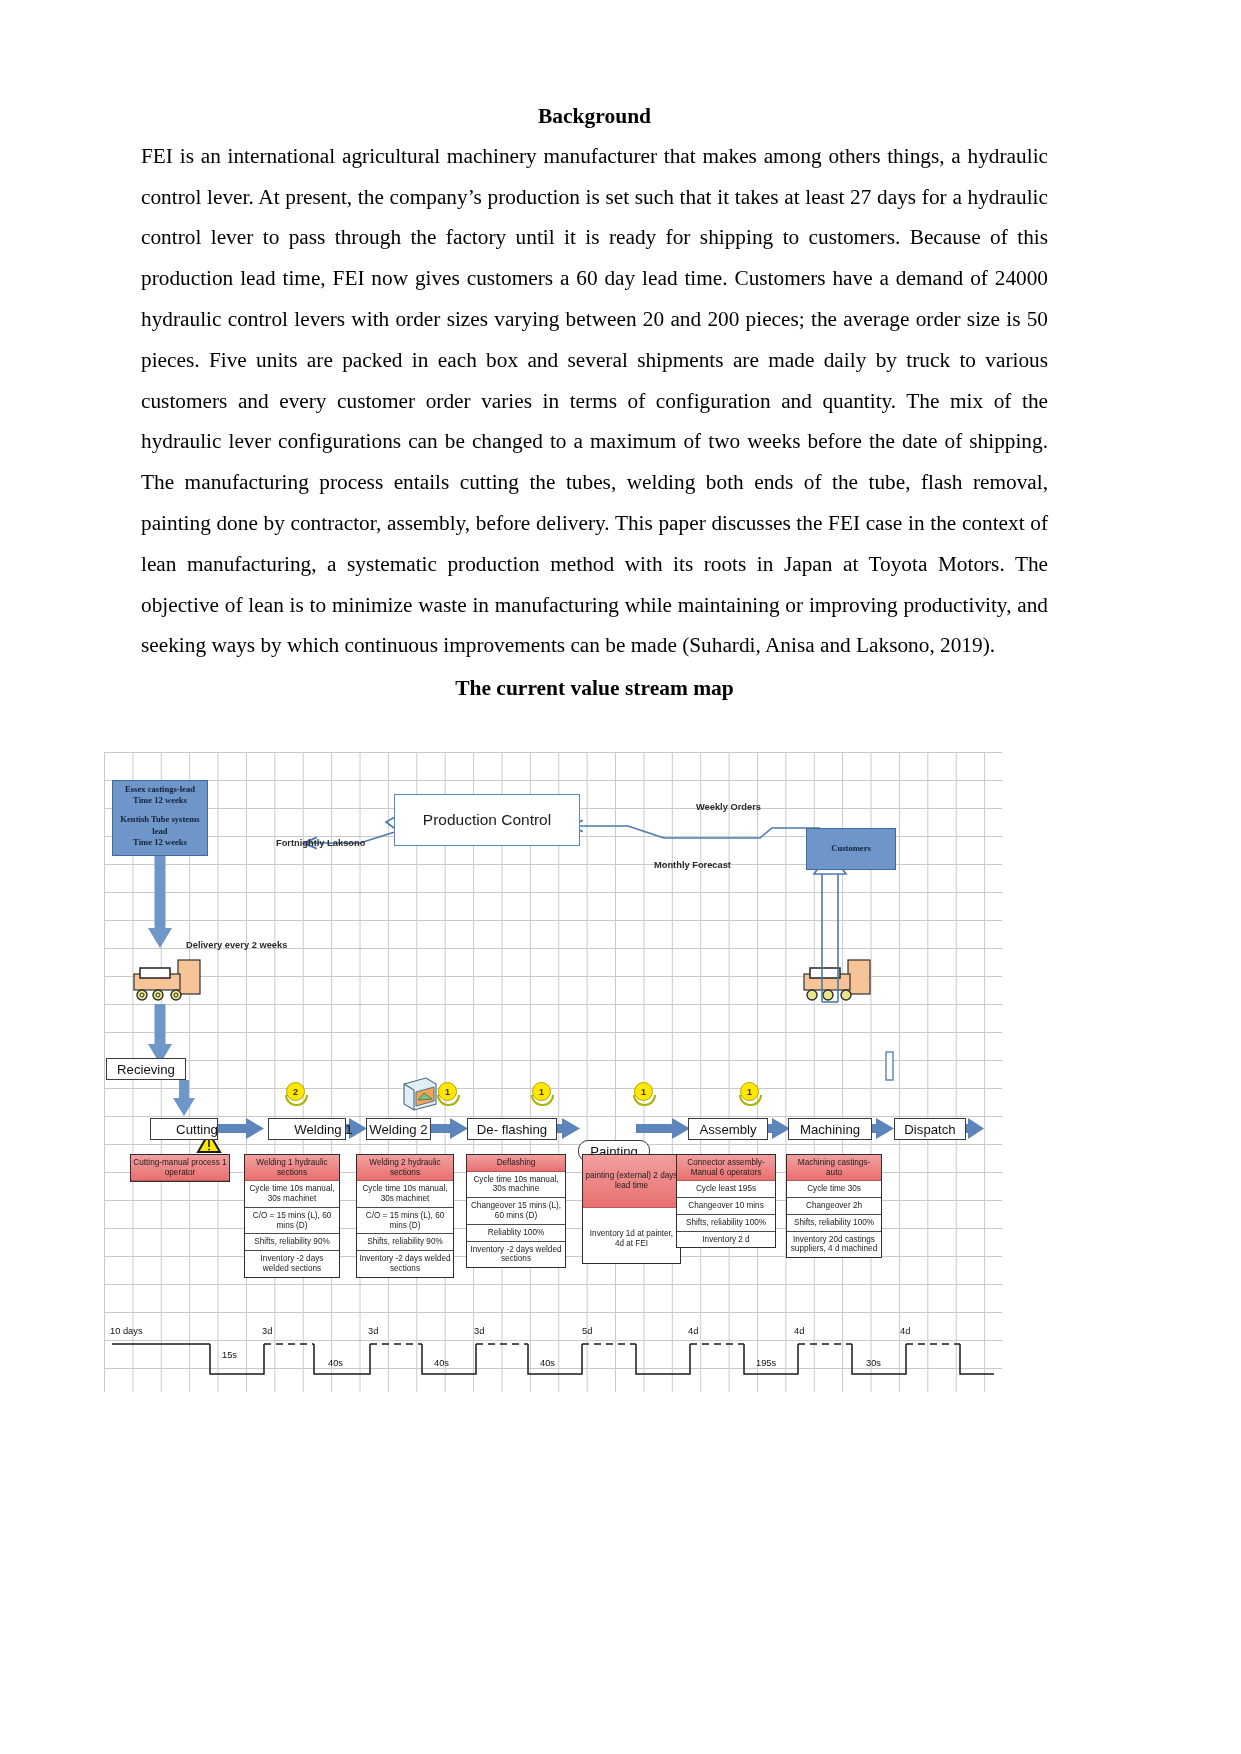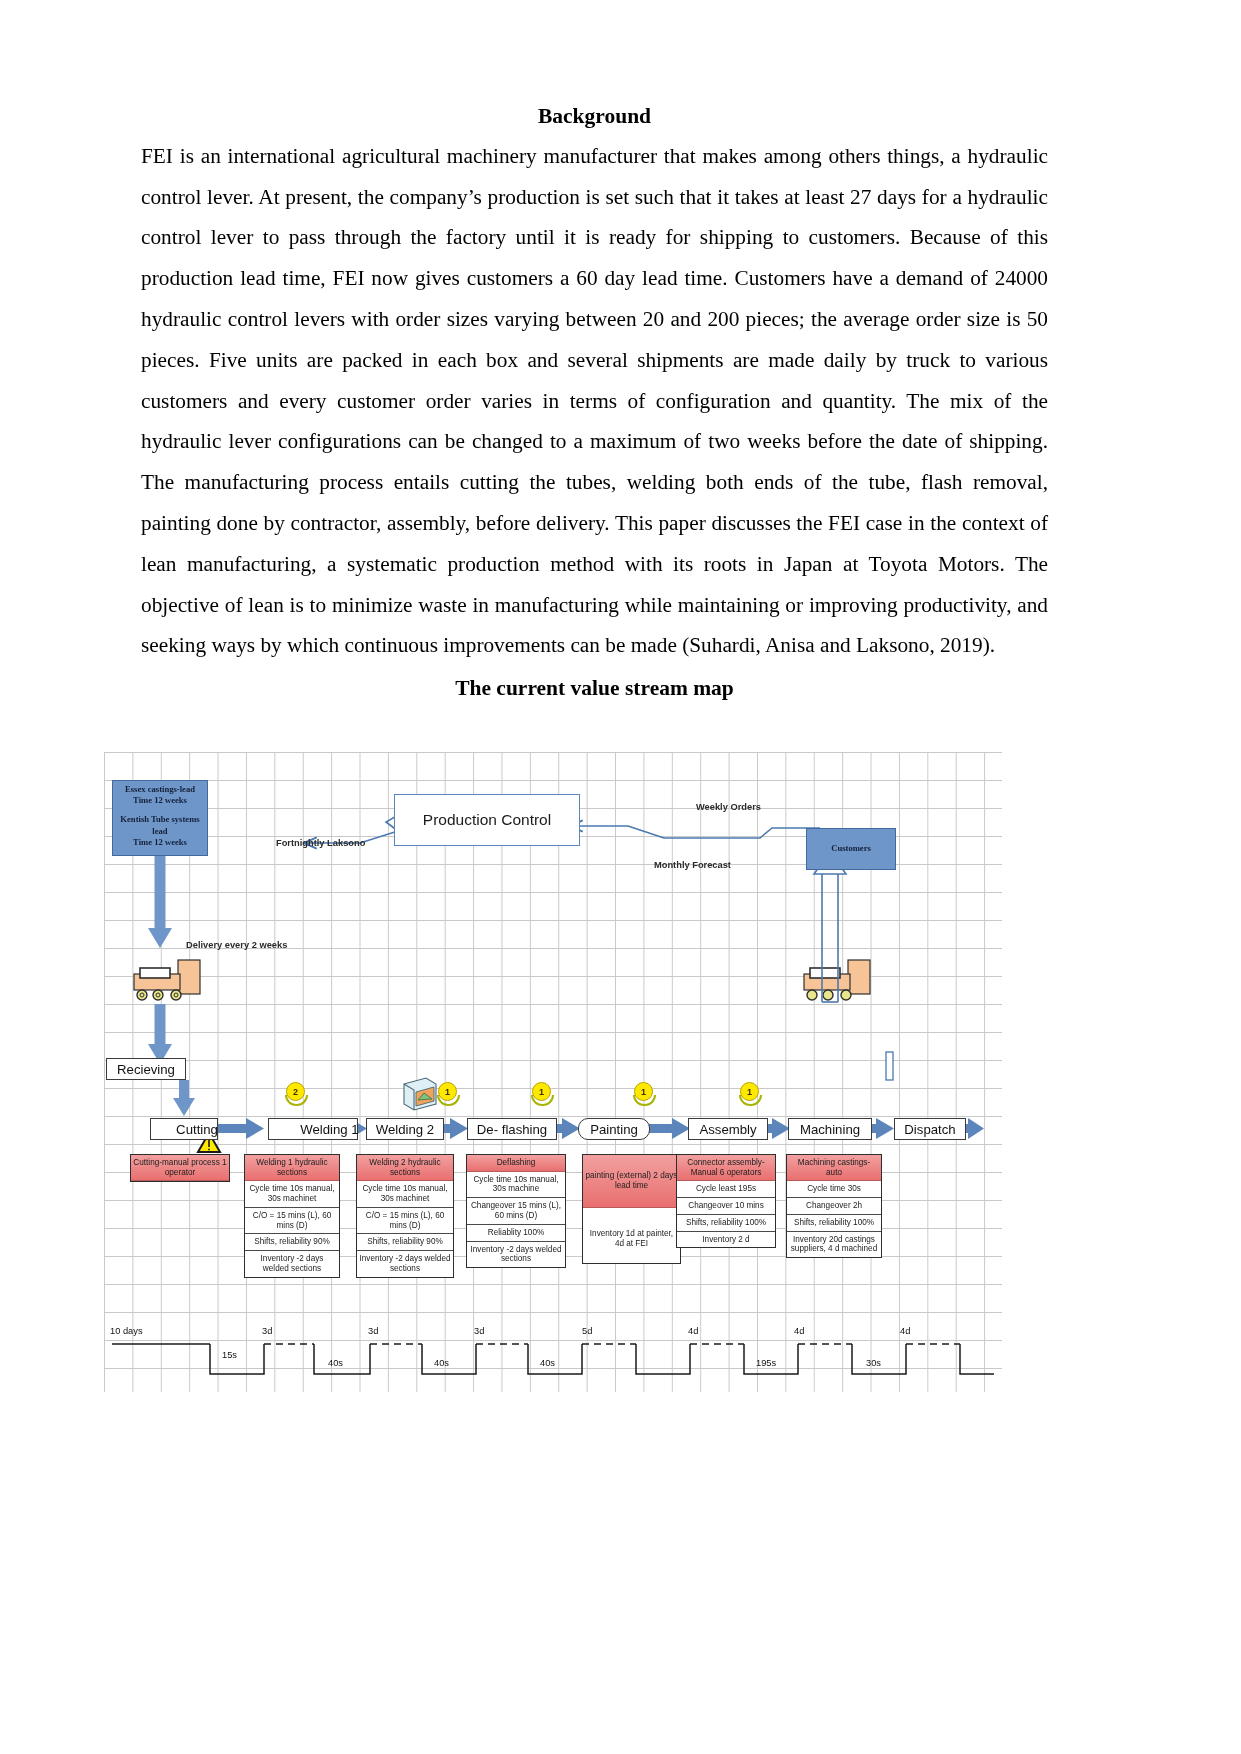--- a/index.html
+++ b/index.html
@@ -318,24 +318,24 @@
     <div class="node customer-box" style="left:702px; top:76px; width:90px; height:42px; display:flex; align-items:center; justify-content:center;">Customers</div>
 
     <div class="node flow-label" style="left:172px; top:86px;">Fortnightly Laksono</div>
     <div class="node flow-label" style="left:592px; top:50px;">Weekly Orders</div>
     <div class="node flow-label" style="left:550px; top:108px;">Monthly Forecast</div>
     <div class="node flow-label" style="left:82px; top:188px;">Delivery every 2 weeks</div>
 
     <div class="node process-box" style="left:2px; top:306px; width:80px;">Recieving</div>
 
     <div class="node process-box" style="left:46px; top:366px; width:68px;padding-left:26px;">Cutting</div>
-    <div class="node process-box" style="left:164px; top:366px; width:90px;padding-left:33px;">Welding 1</div>
-    <div class="node process-box" style="left:262px; top:366px; width:78px;">Welding 2</div>
+    <div class="node process-box" style="left:164px; top:366px; width:78px;padding-left:33px;">Welding 1</div>
+    <div class="node process-box" style="left:262px; top:366px; width:65px;">Welding 2</div>
     <div class="node process-box" style="left:363px; top:366px; width:90px;">De- flashing</div>
-    <div class="node process-box" style="left:474px; top:366px; width:72px;border-radius:10px;">Painting</div>
+    <div class="node process-box" style="left:474px; top:388px; width:72px;border-radius:10px;">Painting</div>
     <div class="node process-box" style="left:584px; top:366px; width:80px;">Assembly</div>
     <div class="node process-box" style="left:684px; top:366px; width:84px;">Machining</div>
     <div class="node process-box" style="left:790px; top:366px; width:72px;">Dispatch</div>
 
     <div class="node" style="left:182px; top:330px; width:19px; height:24px;">
       <div class="op-circle">2</div>
       <div class="op-arc"></div>
     </div>
     <div class="node" style="left:334px; top:330px; width:19px; height:24px;">
       <div class="op-circle">1</div>

